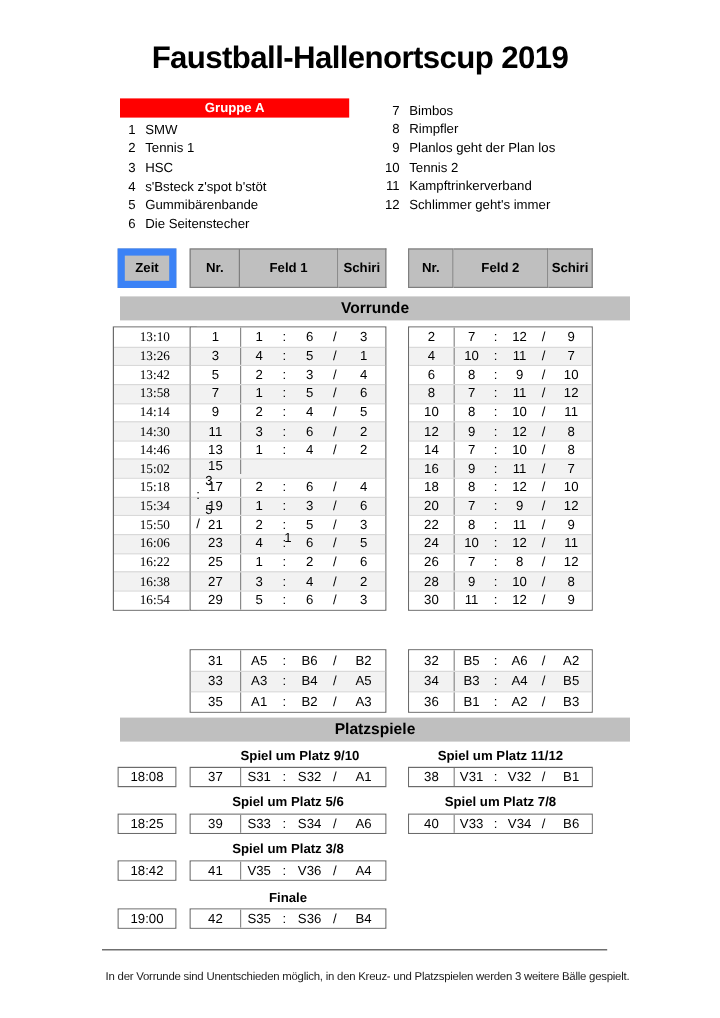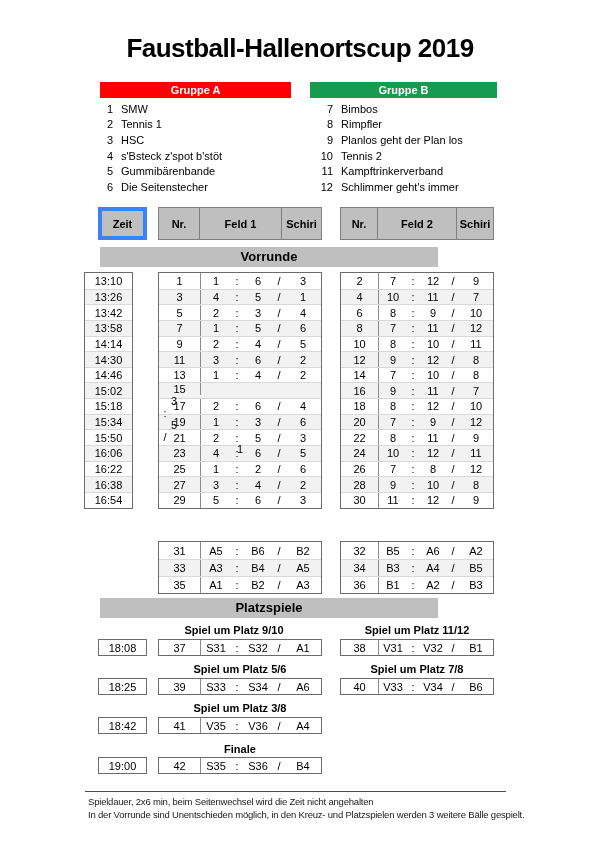--- a/index.html
+++ b/index.html
@@ -20,35 +20,35 @@
     color:#fff; font-weight:bold; font-size:11px;
   }
   .team-row { display:flex; height:15.6px; align-items:center; font-size:11px; }
   .team-nr  { text-align:right; flex:0 0 auto; }
   .ga .team-nr { width:13px; }
   .gb .team-nr { width:23px; }
   .team-name { margin-left:8px; white-space:nowrap; }
 
   
   .hdr-box {
-    background:#BFBFBF; border:4px solid #3b82f6; box-sizing:border-box;
+    background:#BFBFBF; border:6px solid #3b82f6; box-sizing:border-box;
     font-weight:bold; font-size:11px;
     display:flex; align-items:center; justify-content:center;
   }
   .hdr-table { display:flex; box-sizing:border-box; }
   .hdr-cell {
     background:#BFBFBF; border:1px solid #7F7F7F; box-sizing:border-box;
     font-weight:bold; font-size:11px;
     display:flex; align-items:center; justify-content:center;
   }
   .hdr-cell + .hdr-cell { border-left:none; }
 
   
   .section-bar {
-    left:100px; width:338px; height:20px; background:#BFBFBF;
+    left:100px; width:425px; height:20px; background:#BFBFBF;
     line-height:20px; text-align:center; font-weight:bold; font-size:13px;
   }
 
   
   .grid-table { box-sizing:border-box; border:1px solid #6B6B6B; background:#fff; }
   .g-row {
     display:flex; box-sizing:border-box; align-items:stretch;
     font-size:11px; background:#fff;
   }
   .g-row + .g-row { border-top:1px solid #D9D9D9; }
@@ -110,21 +110,20 @@
           <span class="team-name">Gummibärenbande</span>
         </div>
         <div class="team-row">
           <span class="team-nr">6</span>
           <span class="team-name">Die Seitenstecher</span>
         </div>
       </div>
   </div>
 
   <div class="abs gb" style="left:310px; top:82px; width:187px;">
-    <div class="group-header" id="group-b-header" style="background: rgb(22, 155, 80);">Gruppe B</div>
     <div id="group-b-list" style="margin-top:3px;">
         <div class="team-row">
           <span class="team-nr">7</span>
           <span class="team-name">Bimbos</span>
         </div>
         <div class="team-row">
           <span class="team-nr">8</span>
           <span class="team-name">Rimpfler</span>
         </div>
         <div class="team-row">
@@ -156,21 +155,21 @@
 
   <div class="abs hdr-table" style="left:340px; top:207px; width:154px; height:33px;">
     <div class="hdr-cell" style="width:38px;">Nr.</div>
     <div class="hdr-cell" style="width:79px;">Feld 2</div>
     <div class="hdr-cell" style="width:37px;">Schiri</div>
   </div>
 
   <div class="abs section-bar" style="top:247px;">Vorrunde</div>
   <div class="abs section-bar" style="top:598px;">Platzspiele</div>
 
-  <div class="abs grid-table zeit-table" id="vorrunde-zeit" style="left:84px;  top:272px; width:49px;">
+  <div class="abs grid-table zeit-table" id="vorrunde-zeit" style="left:94px;  top:272px; width:70px;font-family:Liberation Serif, serif;">
       <div class="g-row" style="height: 15.65px;">
         <div class="g-cell">13:10</div>
       </div>
       <div class="g-row alt" style="height: 15.65px;">
         <div class="g-cell">13:26</div>
       </div>
       <div class="g-row" style="height: 15.65px;">
         <div class="g-cell">13:42</div>
       </div>
       <div class="g-row alt" style="height: 15.65px;">
@@ -502,21 +501,21 @@
         <div class="g-cell c-nr">36</div>
         <div class="g-cell c-home">B1</div>
         <div class="g-cell c-colon">:</div>
         <div class="g-cell c-away">A2</div>
         <div class="g-cell c-slash">/</div>
         <div class="g-cell c-schiri">B3</div>
       </div>
     </div>
 
   <div id="platz-host">
-      <div class="abs platz-title" style="left: 152px; top: 624px; width: 164px;">Spiel um Platz 9/10</div>
+      <div class="abs platz-title" style="left: 168px; top: 624px; width: 164px;">Spiel um Platz 9/10</div>
       <div class="abs platz-title" style="left: 340px; top: 624px; width: 154px;">Spiel um Platz 11/12</div>
       <div class="abs grid-table zeit-table" style="left: 98px; top: 639px; width: 49px;">
         <div class="g-row" style="height: 15px;">
           <div class="g-cell">18:08</div>
         </div>
       </div>
       <div class="abs grid-table t-left" style="left: 158px; top: 639px; width: 164px;">
         <div class="g-row" style="height: 15px;">
           <div class="g-cell c-nr">37</div>
           <div class="g-cell c-home">S31</div>
@@ -591,16 +590,15 @@
           <div class="g-cell c-home">S35</div>
           <div class="g-cell c-colon">:</div>
           <div class="g-cell c-away">S36</div>
           <div class="g-cell c-slash">/</div>
           <div class="g-cell c-schiri">B4</div>
         </div>
       </div>
     </div>
 
   <div class="abs footer-rule" style="top:791px;"></div>
-  <div class="abs footer-line" style="top:796px;">Spieldauer, 2x6 min, beim Seitenwechsel wird die Zeit nicht angehalten</div>
   <div class="abs footer-line" style="top:809px;">In der Vorrunde sind Unentschieden möglich, in den Kreuz- und Platzspielen werden 3 weitere Bälle gespielt.</div>
 
 </div>
 
 </body></html>

